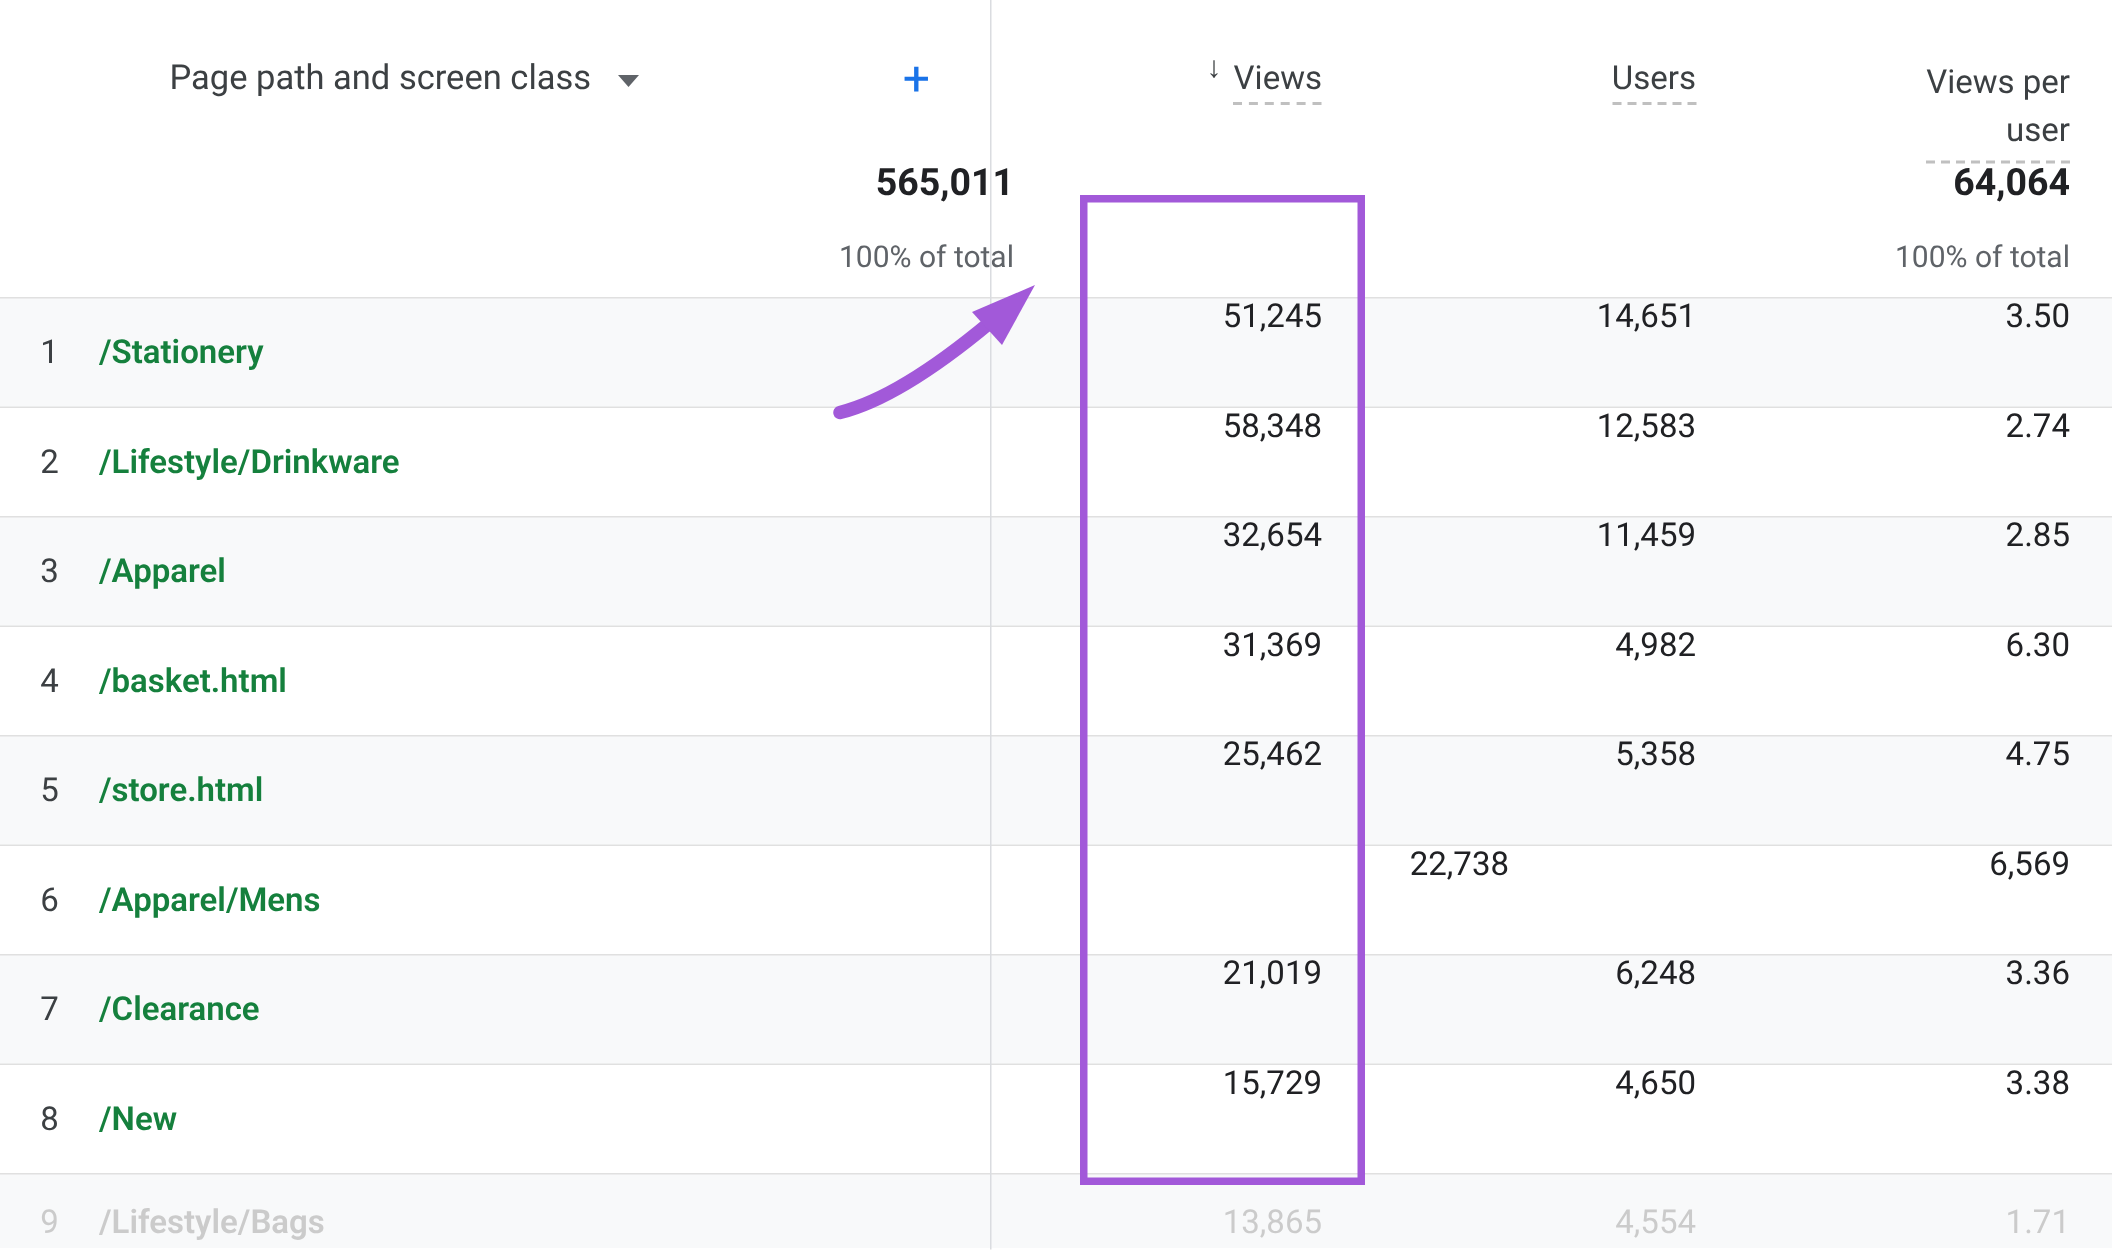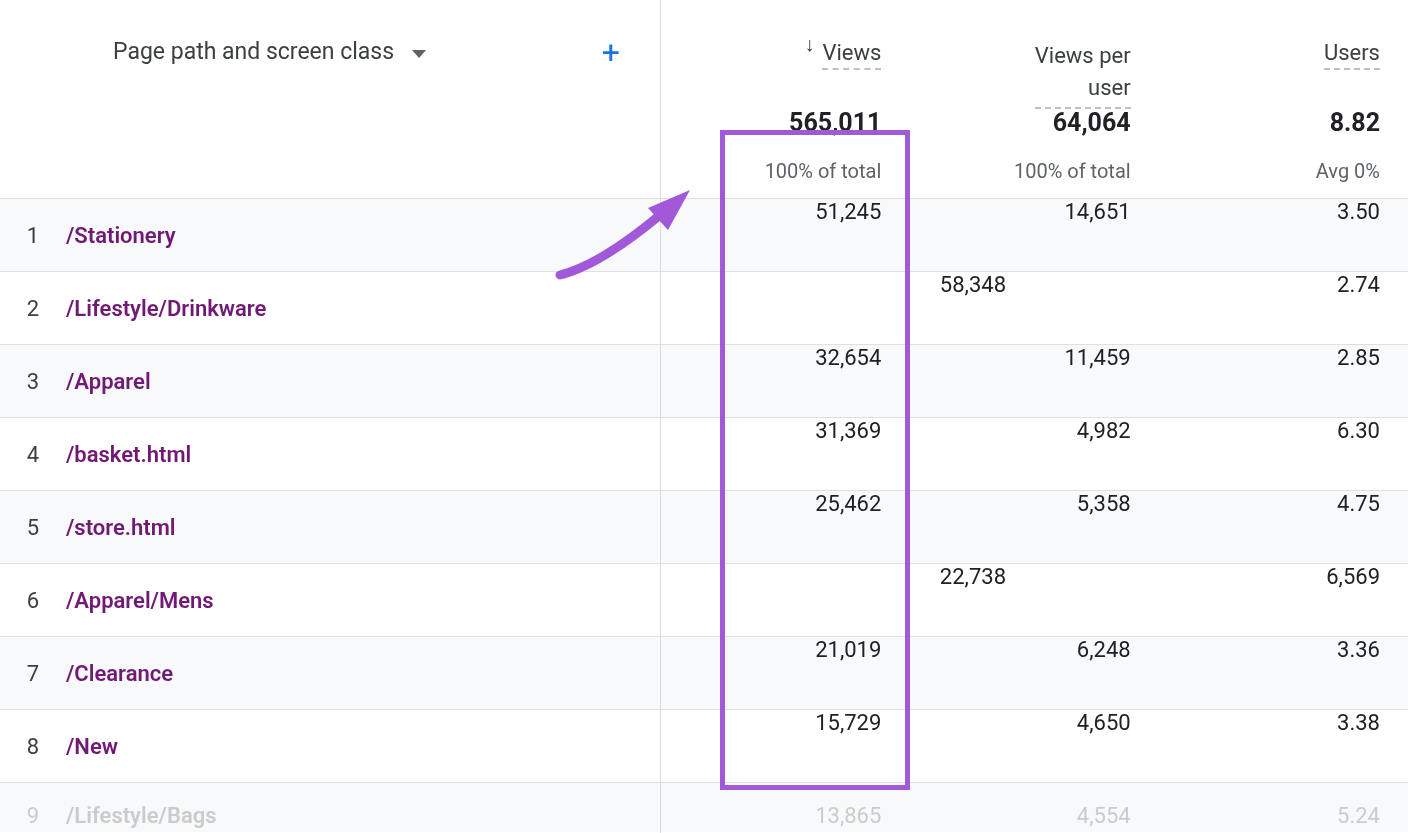--- a/index.html
+++ b/index.html
@@ -83,20 +83,21 @@
     font-size: 20px;
     color: #3c4043;
     margin-top: 2px;
   }
   .hcol.vpu .lbl { line-height: 1.45; }
 
   
   .totals {
     display: flex;
     height: 108px;
+    flex-direction: column;
   }
   .totals-left { width: 660px; }
   .totals-cols { flex: 1; display: flex; }
   .tcol {
     flex: 1;
     text-align: right;
     padding-right: 28px;
     padding-top: 18px;
   }
   .tcol .big {
@@ -124,21 +125,21 @@
     align-items: center;
   }
   .idx {
     width: 66px;
     text-align: center;
     font-size: 22px;
     color: #3c4043;
   }
   .path {
     font-size: 22px;
-    color: #701a75;
+    color: #15803d;
     font-weight: 600;
   }
   .row-cols { flex: 1; display: flex; height: 100%; align-items: flex-start; }
   .cell {
     flex: 1;
     text-align: right;
     padding-right: 28px;
     font-size: 22px;
     color: #202124;
   }
@@ -197,46 +198,42 @@
         <span>Page path and screen class</span>
         <span class="chev"></span>
       </div>
       <div class="plus-btn">+</div>
     </div>
     <div class="hdr-cols">
       <div class="hcol sorted">
         <span class="sort-arrow">↓</span>
         <span class="lbl">Views</span>
       </div>
+      <div class="hcol">
+        <span class="lbl">Users</span>
+      </div>
       <div class="hcol vpu">
         <span class="lbl">
           <span>Views per</span><br><span>user</span>
         </span>
-      </div>
-      <div class="hcol">
-        <span class="lbl">Users</span>
       </div>
     </div>
   </div>
 
   <div class="totals">
     <div class="totals-left"></div>
     <div class="totals-cols">
       <div class="tcol">
         <div class="big">565,011</div>
         <div class="sub">100% of total</div>
       </div>
       <div class="tcol">
         <div class="big">64,064</div>
         <div class="sub">100% of total</div>
       </div>
-      <div class="tcol">
-        <div class="big">8.82</div>
-        <div class="sub">Avg 0%</div>
-      </div>
     </div>
   </div>
 
   <div class="rows" id="rows">
       <div class="row">
         <div class="row-left">
           <div class="idx">1</div>
           <div class="path">/Stationery</div>
         </div>
         <div class="row-cols">
@@ -245,20 +242,21 @@
           <div class="cell">3.50</div>
         </div>
       </div>
       <div class="row">
         <div class="row-left">
           <div class="idx">2</div>
           <div class="path">/Lifestyle/Drinkware</div>
         </div>
         <div class="row-cols">
           <div class="cell">58,348</div>
+          <div class="cell">12,583</div>
           <div class="cell">2.74</div>
         </div>
       </div>
       <div class="row">
         <div class="row-left">
           <div class="idx">3</div>
           <div class="path">/Apparel</div>
         </div>
         <div class="row-cols">
           <div class="cell">32,654</div>
@@ -321,21 +319,21 @@
         </div>
       </div>
       <div class="row partial">
         <div class="row-left">
           <div class="idx">9</div>
           <div class="path">/Lifestyle/Bags</div>
         </div>
         <div class="row-cols">
           <div class="cell">13,865</div>
           <div class="cell">4,554</div>
-          <div class="cell">5.24</div>
+          <div class="cell">1.71</div>
         </div>
       </div>
     </div>
 
   <div class="vdiv"></div>
 
   <div class="hilite"></div>
 
   <div class="arrow-wrap">
     <svg viewBox="0 0 180 110" width="180" height="110">

